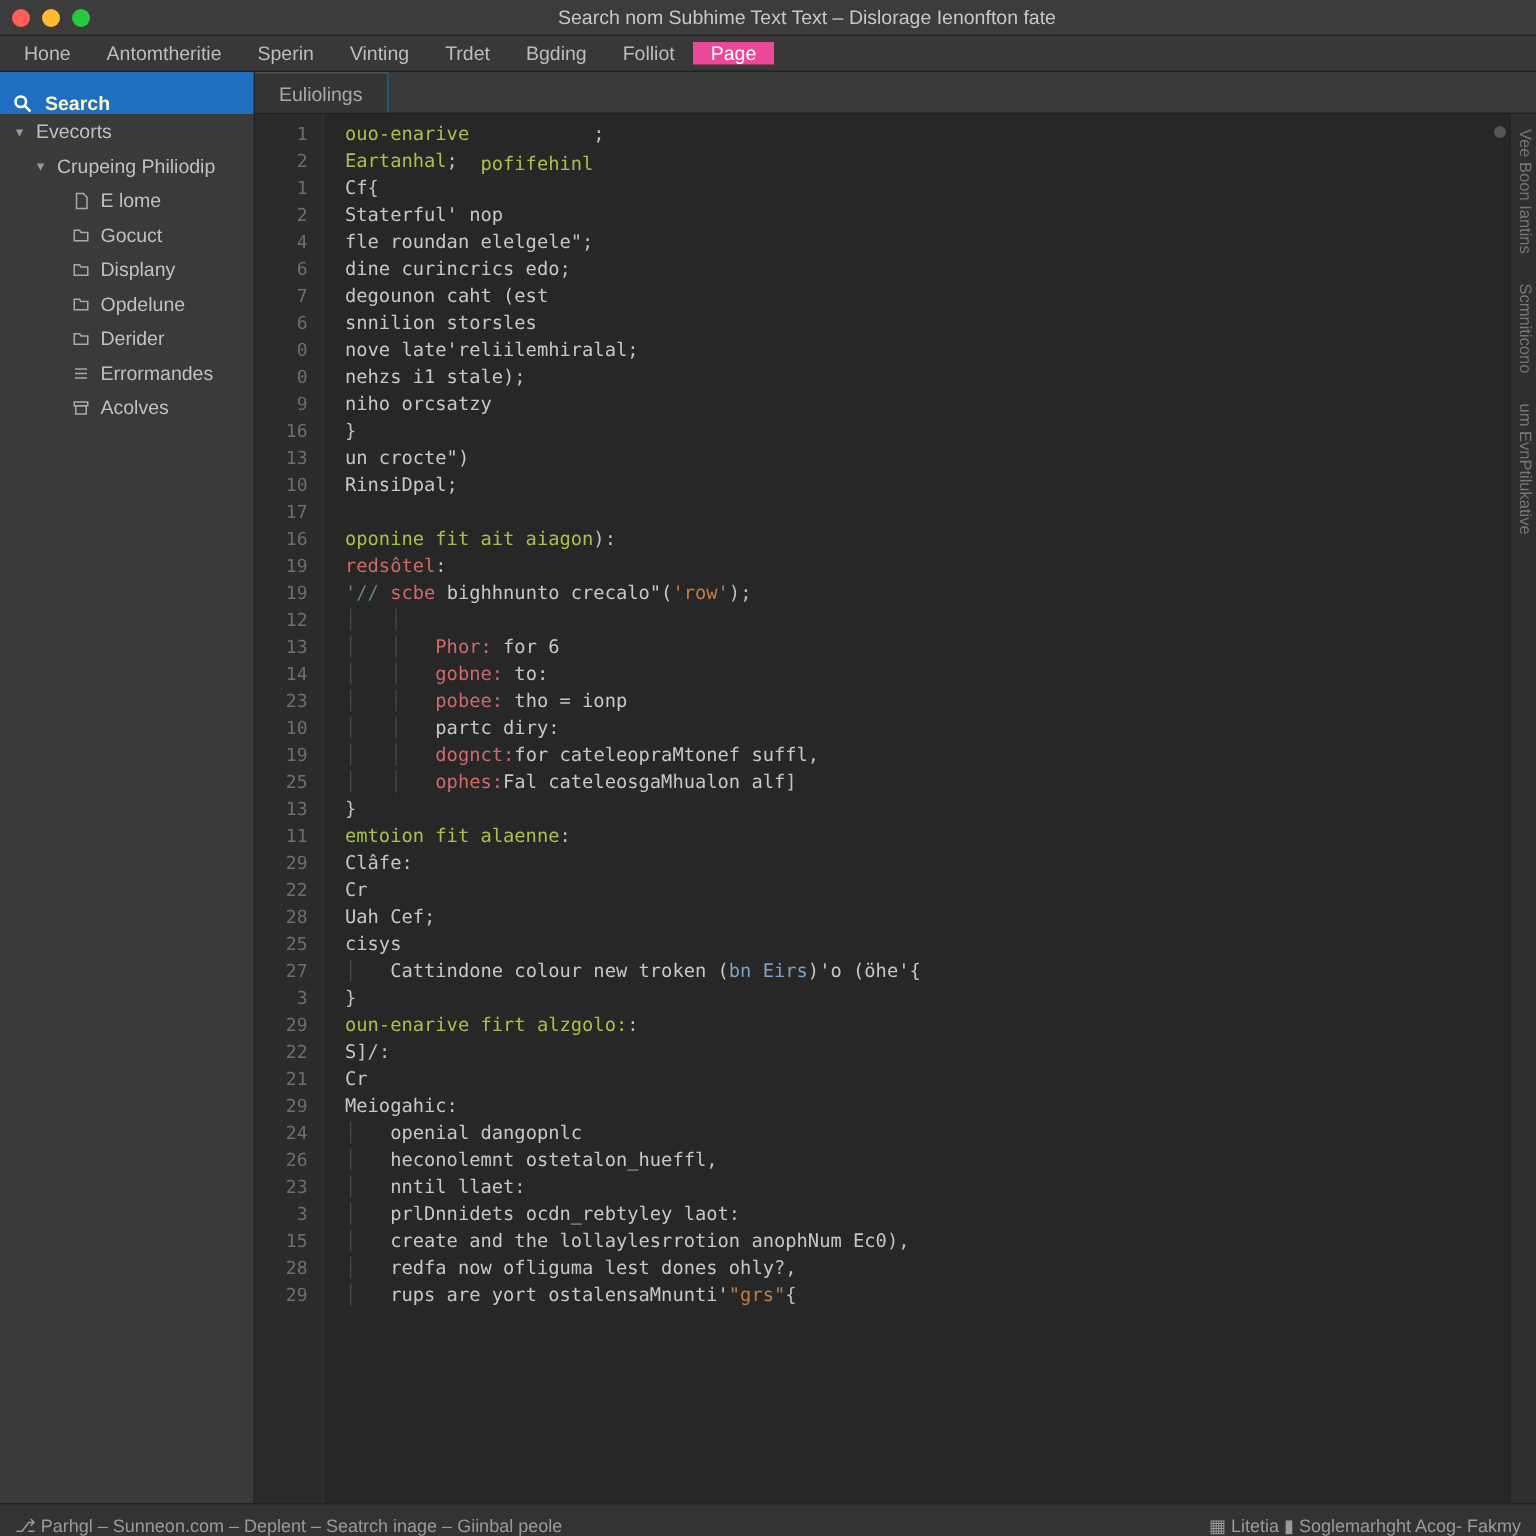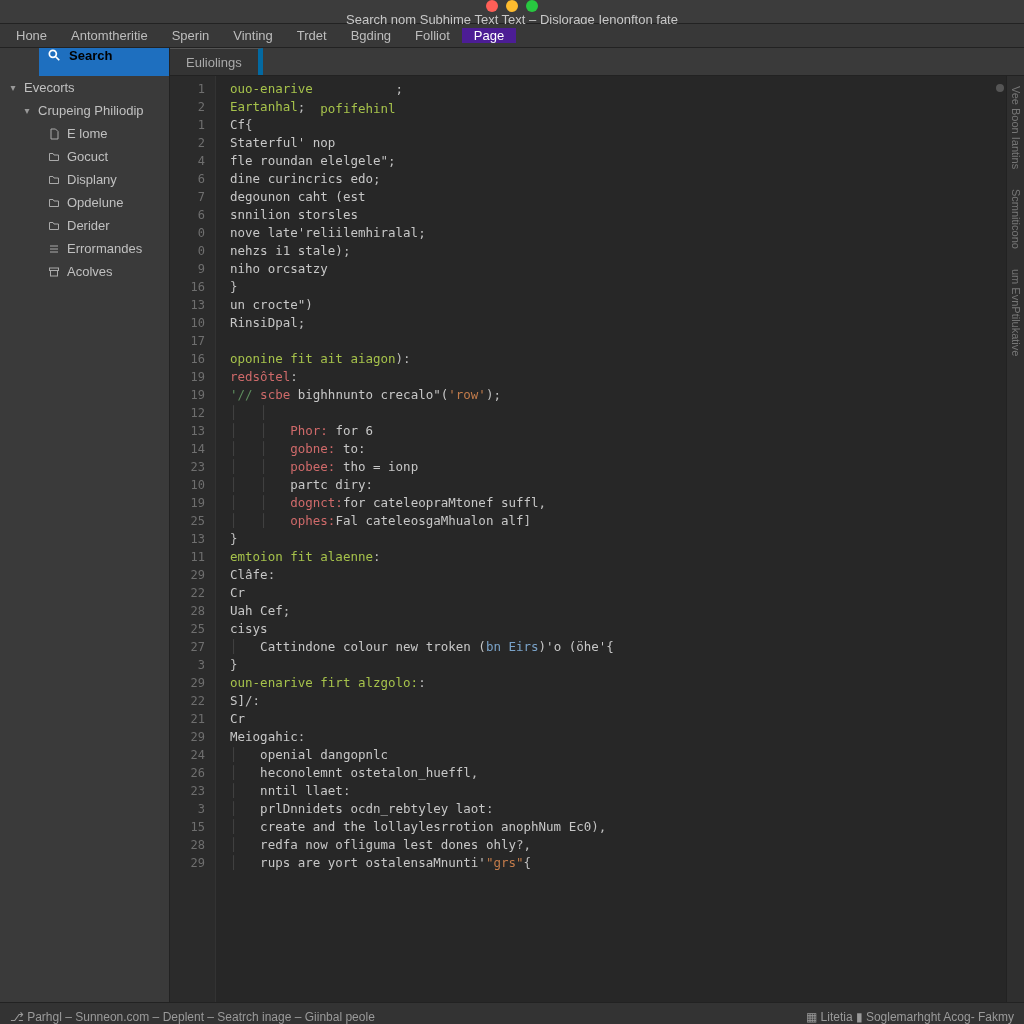--- a/index.html
+++ b/index.html
@@ -1,47 +1,47 @@
 <!DOCTYPE html>
 <html><head>
 <meta charset="utf-8">
 <style>
   * { box-sizing: border-box; margin: 0; padding: 0; }
   html, body { width: 1024px; height: 1024px; overflow: hidden; font-family: 'Helvetica Neue', Arial, sans-serif; font-size: 13px; }
   body { background: #2d2d2d; color: #bbb; display: flex; flex-direction: column; }
 
   
-  .titlebar { height: 24px; background: #3c3c3c; display: flex; align-items: center; padding: 0 8px; border-bottom: 1px solid #222; flex-direction: column; }
+  .titlebar { height: 24px; background: #3c3c3c; display: flex; align-items: center; padding: 0 8px; border-bottom: 1px solid #222; }
   .traffic-lights { display: flex; gap: 8px; }
   .dot { width: 12px; height: 12px; border-radius: 50%; }
   .dot.red { background: #ff5f57; }
   .dot.yellow { background: #febc2e; }
   .dot.green { background: #28c840; }
   .title { flex: 1; text-align: center; color: #c8c8c8; font-size: 13px; }
 
   
   .menubar { height: 24px; background: #383838; display: flex; align-items: center; padding: 0 4px; border-bottom: 1px solid #222; }
   .menu-item { padding: 0 12px; display: flex; align-items: center; color: #bdbdbd; font-size: 13px; cursor: default; }
-  .menu-item.active { background: #4c1d95; color: #fff; }
+  .menu-item.active { background: #ec4899; color: #fff; }
 
   
   .body { flex: 1; display: flex; min-height: 0; }
 
   
   .sidebar { width: 170px; background: #3a3a3a; display: flex; flex-direction: column; border-right: 1px solid #222; }
-  .sb-search { height: 28px; background: #1e6fbf; color: #000000; display: flex; align-items: flex-start; padding: 0 8px; gap: 8px; font-weight: 600; margin-left: 39px; }
+  .sb-search { height: 28px; background: #1e6fbf; color: #fef9c3; display: flex; align-items: flex-end; padding: 0 8px; gap: 8px; font-weight: 600; }
   .sb-row { display: flex; align-items: center; padding: 4px 8px 4px 8px; gap: 6px; color: #c0c0c0; cursor: default; }
   .sb-row .chev { width: 10px; text-align: center; color: #999; font-size: 10px; }
   .sb-row.indent1 { padding-left: 22px; }
   .sb-row.indent2 { padding-left: 47px; }
   .ico { width: 14px; height: 14px; display: inline-flex; align-items: center; justify-content: center; }
 
   
   .tabs { height: 28px; background: #3a3a3a; border-bottom: 1px solid #222; display: flex; align-items: stretch; }
-  .tab { padding: 0 16px; display: flex; align-items: center; color: #aaa; border-right: 5px solid #0369a1; border-top: 1px solid #555; background: #343434; }
+  .tab { padding: 0 16px; display: flex; align-items: center; color: #aaa; border-right: 1px solid #0369a1; border-top: 1px solid #555; background: #343434; }
 
   
   .main { flex: 1; display: flex; flex-direction: column; min-width: 0; }
   .editor-wrap { flex: 1; display: flex; background: #272727; position: relative; min-height: 0; }
   .gutter { width: 46px; background: #2b2b2b; color: #6f6f6f; text-align: right; padding: 4px 10px 4px 4px; font-family: 'Menlo', 'Consolas', monospace; font-size: 12px; line-height: 18px; border-right: 1px solid #333; }
   .code { flex: 1; padding: 4px 0 4px 14px; font-family: 'Menlo', 'Consolas', monospace; font-size: 12.5px; line-height: 18px; color: #bfbfbf; white-space: pre; overflow: hidden; }
   .line { height: 18px; display: flex; }
   .indent-guides { color: #444; user-select: none; }
   .seg { white-space: pre; }
 

